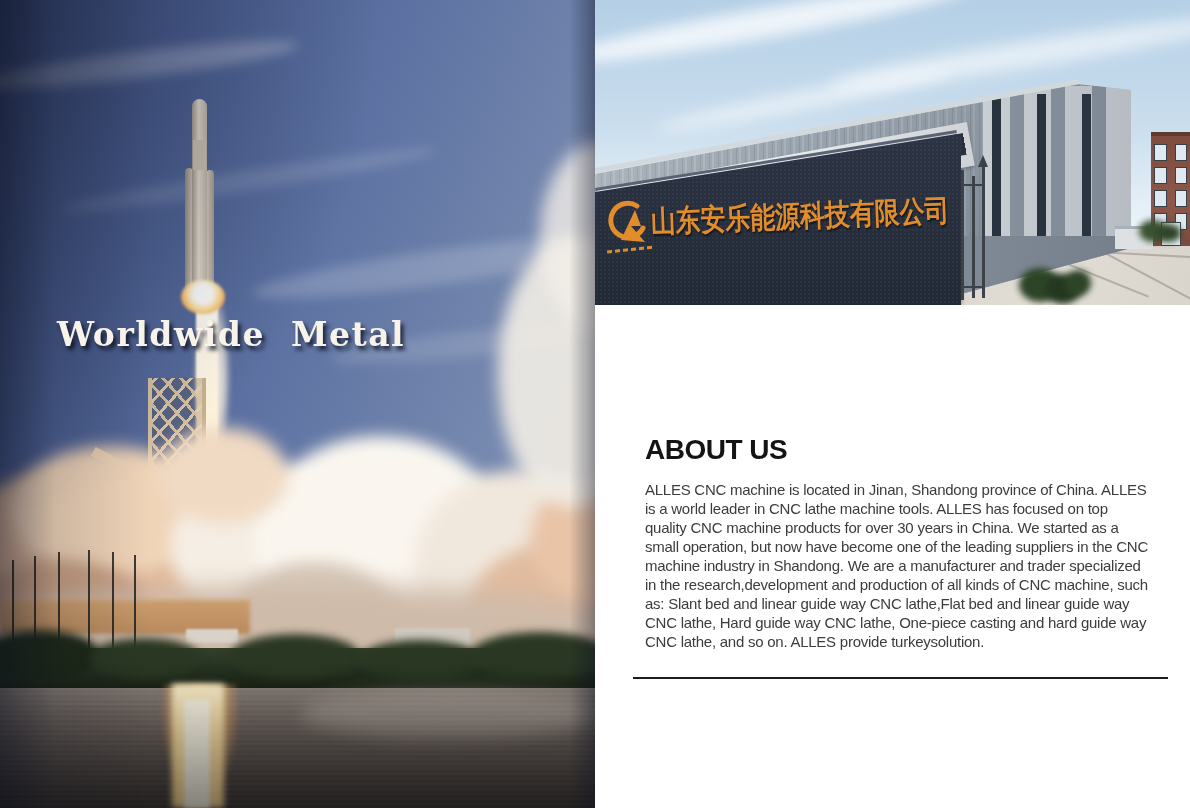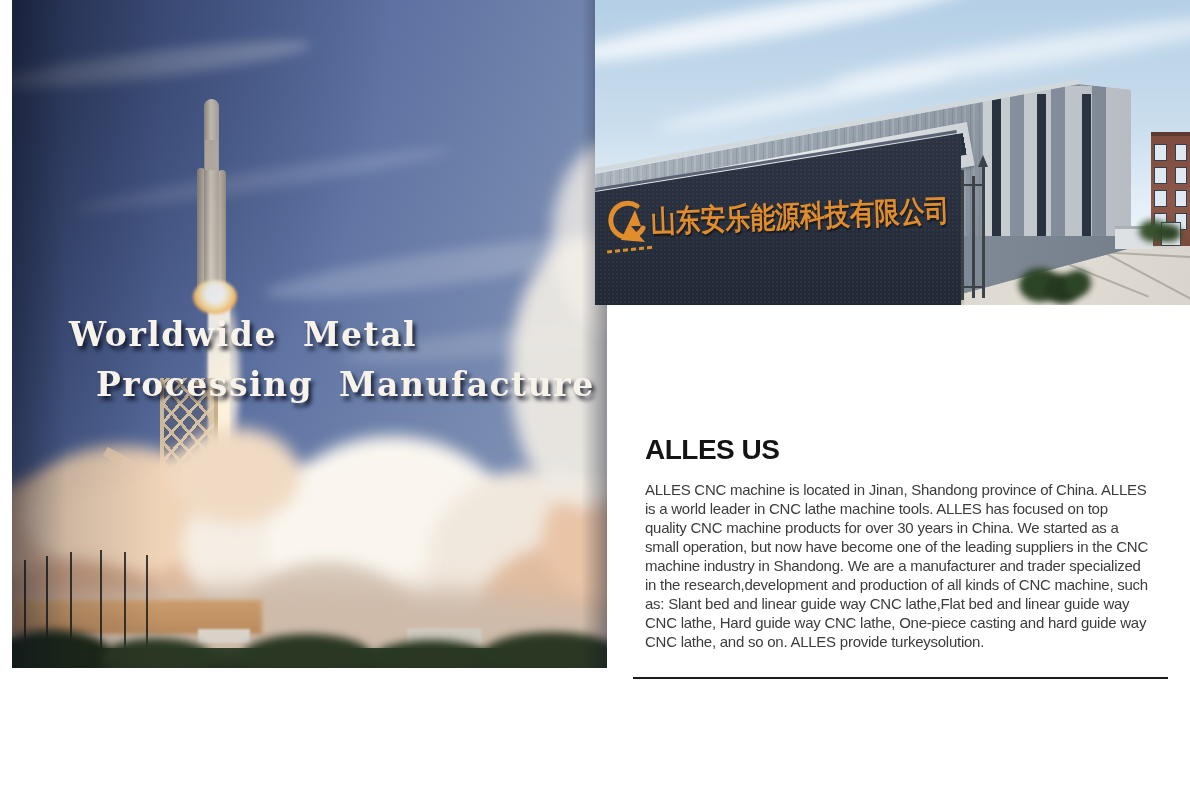--- a/index.html
+++ b/index.html
@@ -1,22 +1,22 @@
 <!DOCTYPE html>
 <html><head>
 <meta charset="utf-8">
 <style>
   html,body{margin:0;padding:0;background:#ffffff;}
   .page{position:relative;width:1190px;height:808px;overflow:hidden;background:#ffffff;
         font-family:"Liberation Sans",sans-serif;}
   .abs{position:absolute;}
 
   
-  .left-hero{left:0;top:0;width:595px;height:668px;overflow:hidden;
-    background:linear-gradient(112deg,#3e507c 0%,#4c6092 22%,#5d72a2 45%,#7487ae 70%,#8a9bbd 100%);margin-left:12px;}
+  .left-hero{left:0;top:0;width:595px;height:808px;overflow:hidden;
+    background:linear-gradient(112deg,#3e507c 0%,#4c6092 22%,#5d72a2 45%,#7487ae 70%,#8a9bbd 100%);}
   .sky-streak{background:rgba(255,255,255,0.28);filter:blur(6px);border-radius:50%;}
   .s1{left:-30px;top:52px;width:330px;height:26px;transform:rotate(-7deg);}
   .s2{left:60px;top:170px;width:380px;height:20px;transform:rotate(-9deg);opacity:.5;}
   .s3{left:250px;top:250px;width:380px;height:34px;transform:rotate(-8deg);opacity:.7;}
   .s4{left:330px;top:330px;width:300px;height:26px;transform:rotate(-6deg);opacity:.5;}
 
   .exhaust{left:186px;top:290px;width:52px;height:250px;
     background:radial-gradient(ellipse 50% 50% at 50% 35%,rgba(255,253,244,0.98),rgba(255,246,225,0.75) 45%,rgba(255,240,215,0) 75%);
     filter:blur(2px);}
   .exhaust-core{left:196px;top:292px;width:22px;height:215px;
@@ -239,21 +239,20 @@
     <div class="abs water-tex"></div>
     <div class="abs water-refl-cloud"></div>
     <div class="abs sun-col"></div>
     <div class="abs sun-core"></div>
     <div class="abs sun-hot"></div>
 
     <div class="abs vignette"></div>
 
     <div class="abs hero-title">
       <div class="l1">Worldwide  Metal</div>
-      <div class="l2">Processing  Manufacture</div>
     </div>
   </div>
 
   <div class="abs right-photo">
     <div class="abs fs1"></div>
     <div class="abs fs2"></div>
     <div class="abs fs3"></div>
 
     <div class="abs ground"></div>
     <div class="abs ground-line g1"></div>
@@ -310,17 +309,17 @@
     <div class="abs gate-cross1"></div>
     <div class="abs gate-cross2"></div>
 
     <div class="abs bush bu1"></div>
     <div class="abs bush bu2"></div>
     <div class="abs bush bu3"></div>
     <div class="abs bush bu4"></div>
     <div class="abs bush bu5"></div>
   </div>
 
-  <div class="abs about-heading">ALLES US</div>
+  <div class="abs about-heading">ABOUT US</div>
   <div class="abs about-body">ALLES CNC machine is located in Jinan, Shandong province of China. ALLES is a world leader in CNC lathe machine tools. ALLES has focused on top quality CNC machine products for over 30 years in China. We started as a small operation, but now have become one of the leading suppliers in the CNC machine industry in Shandong. We are a manufacturer and trader specialized in the research,development and production of all kinds of CNC machine, such as: Slant bed and linear guide way CNC lathe,Flat bed and linear guide way CNC lathe, Hard guide way CNC lathe, One-piece casting and hard guide way CNC lathe, and so on. ALLES provide turkeysolution.</div>
   <div class="abs divider"></div>
 
 </div>
 
 </body></html>

